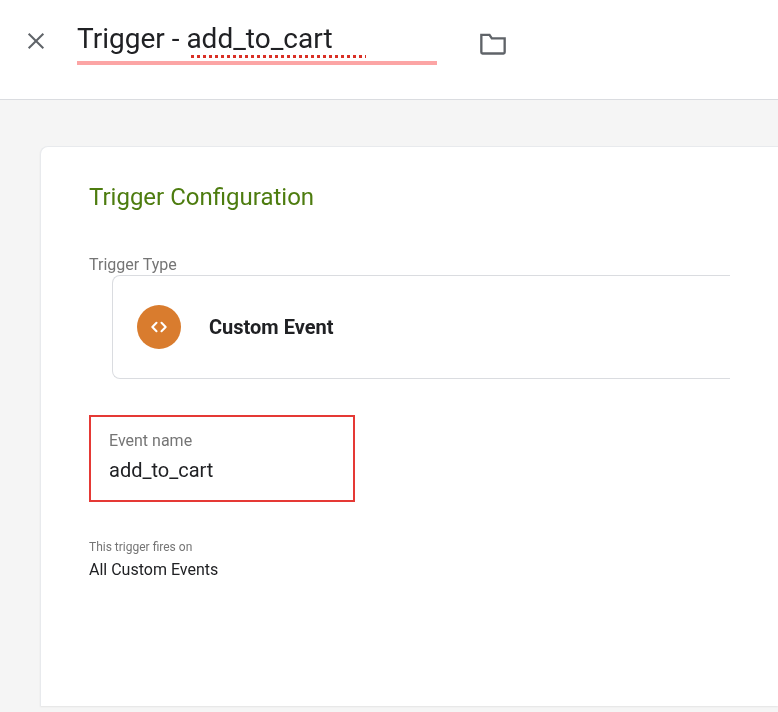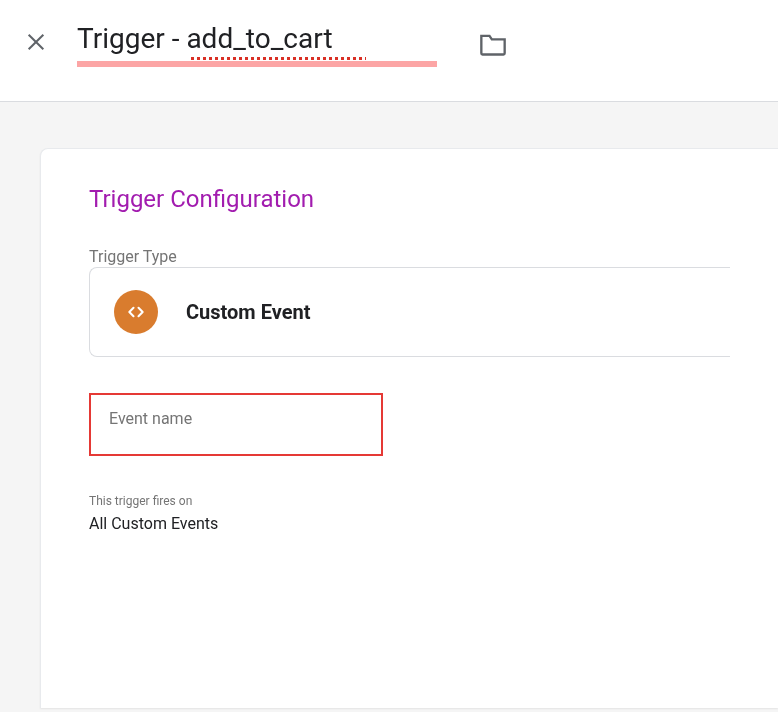--- a/index.html
+++ b/index.html
@@ -23,21 +23,21 @@
     .close-btn {
       font-size: 26px;
       color: #5f6368;
       cursor: pointer;
       font-weight: 300;
     }
     .title-input {
       font-size: 28px;
       color: #202124;
       border: none;
-      border-bottom: 6px solid #fca5a5;
+      border-bottom: 4px solid #fca5a5;
       padding: 2px 0 6px 0;
       outline: none;
       font-family: inherit;
       min-width: 360px;
       background: transparent;
     }
     .title-wrapper {
       position: relative;
       display: inline-block;
     }
@@ -74,58 +74,59 @@
       border-radius: 8px 0 0 0;
       box-shadow: 0 1px 2px rgba(0,0,0,0.07);
       padding: 36px 48px;
       border: 1px solid #e8eaed;
       border-right: none;
       border-bottom: none;
       min-height: 560px;
     }
     .card-title {
       font-size: 24px;
-      color: #a21caf;
+      color: #4d7c0f;
       font-weight: 400;
-      margin-bottom: 34px;
+      margin-bottom: 44px;
     }
     .field-label {
       font-size: 16px;
       color: #757575;
       margin-bottom: 1px;
     }
     .trigger-type-row {
       display: flex;
       align-items: center;
       gap: 28px;
       border: 1px solid #dadce0;
       border-right: none;
       border-radius: 8px 0 0 8px;
-      padding: 22px 24px;
+      padding: 29px 24px;
       margin-bottom: 36px;
+      margin-left: 23px;
     }
     .type-icon {
       width: 44px;
       height: 44px;
       border-radius: 50%;
       background: #d97c2e;
       display: flex;
       align-items: center;
       justify-content: center;
       flex-shrink: 0;
     }
     .type-label {
       font-size: 20px;
       font-weight: 700;
       color: #202124;
     }
     .event-name-box {
       border: 2px solid #e53935;
       padding: 14px 18px 18px 18px;
-      width: 294px;
+      width: 266px;
       margin-bottom: 38px;
     }
     .event-name-label {
       font-size: 16px;
       color: #757575;
       margin-bottom: 8px;
     }
     .event-name-value {
       font-size: 20px;
       color: #202124;
@@ -173,18 +174,19 @@
         <svg width="20" height="20" viewBox="0 0 24 24" fill="none" stroke="#fff" stroke-width="2.5" stroke-linecap="round" stroke-linejoin="round">
           <polyline points="9,7 4,12 9,17"></polyline>
           <polyline points="15,7 20,12 15,17"></polyline>
         </svg>
       </span>
       <span class="type-label">Custom Event</span>
     </div>
 
     <div class="event-name-box">
       <div class="event-name-label">Event name</div>
+      <div class="event-name-value">add_to_cart</div>
     </div>
 
     <div class="fires-on-label">This trigger fires on</div>
     <div class="fires-on-value">All Custom Events</div>
   </div>
 </div>
 
 </body></html>

